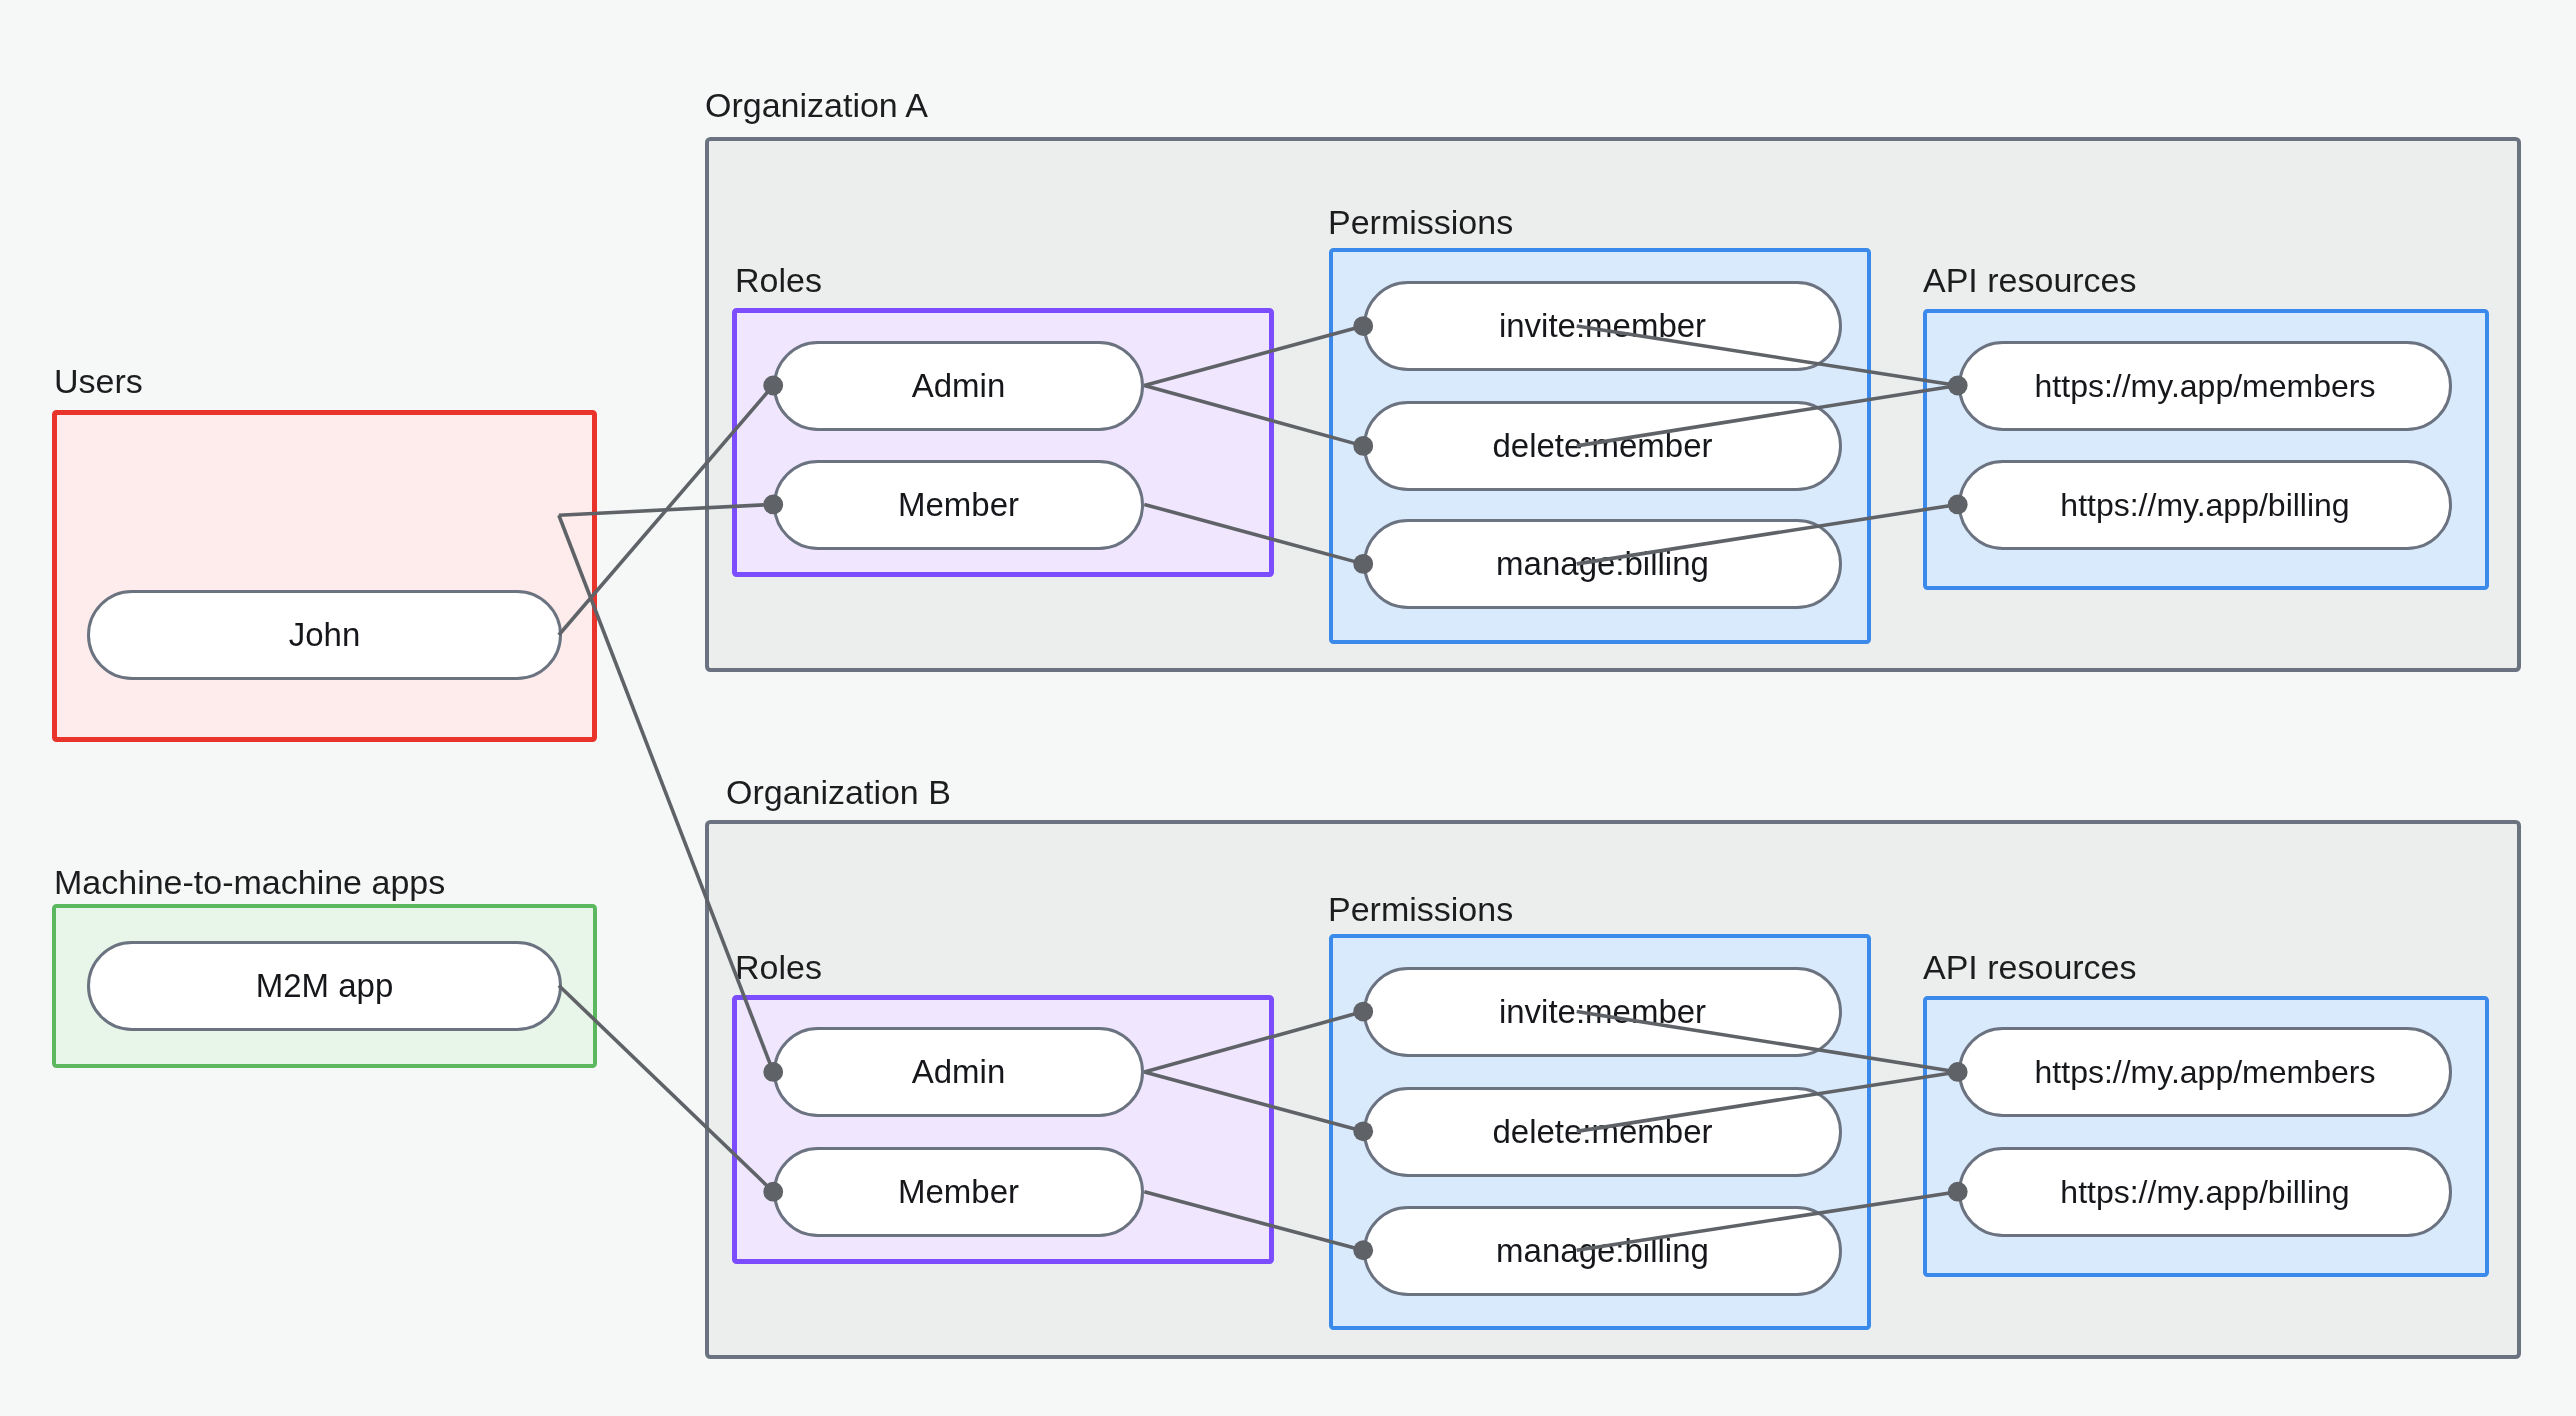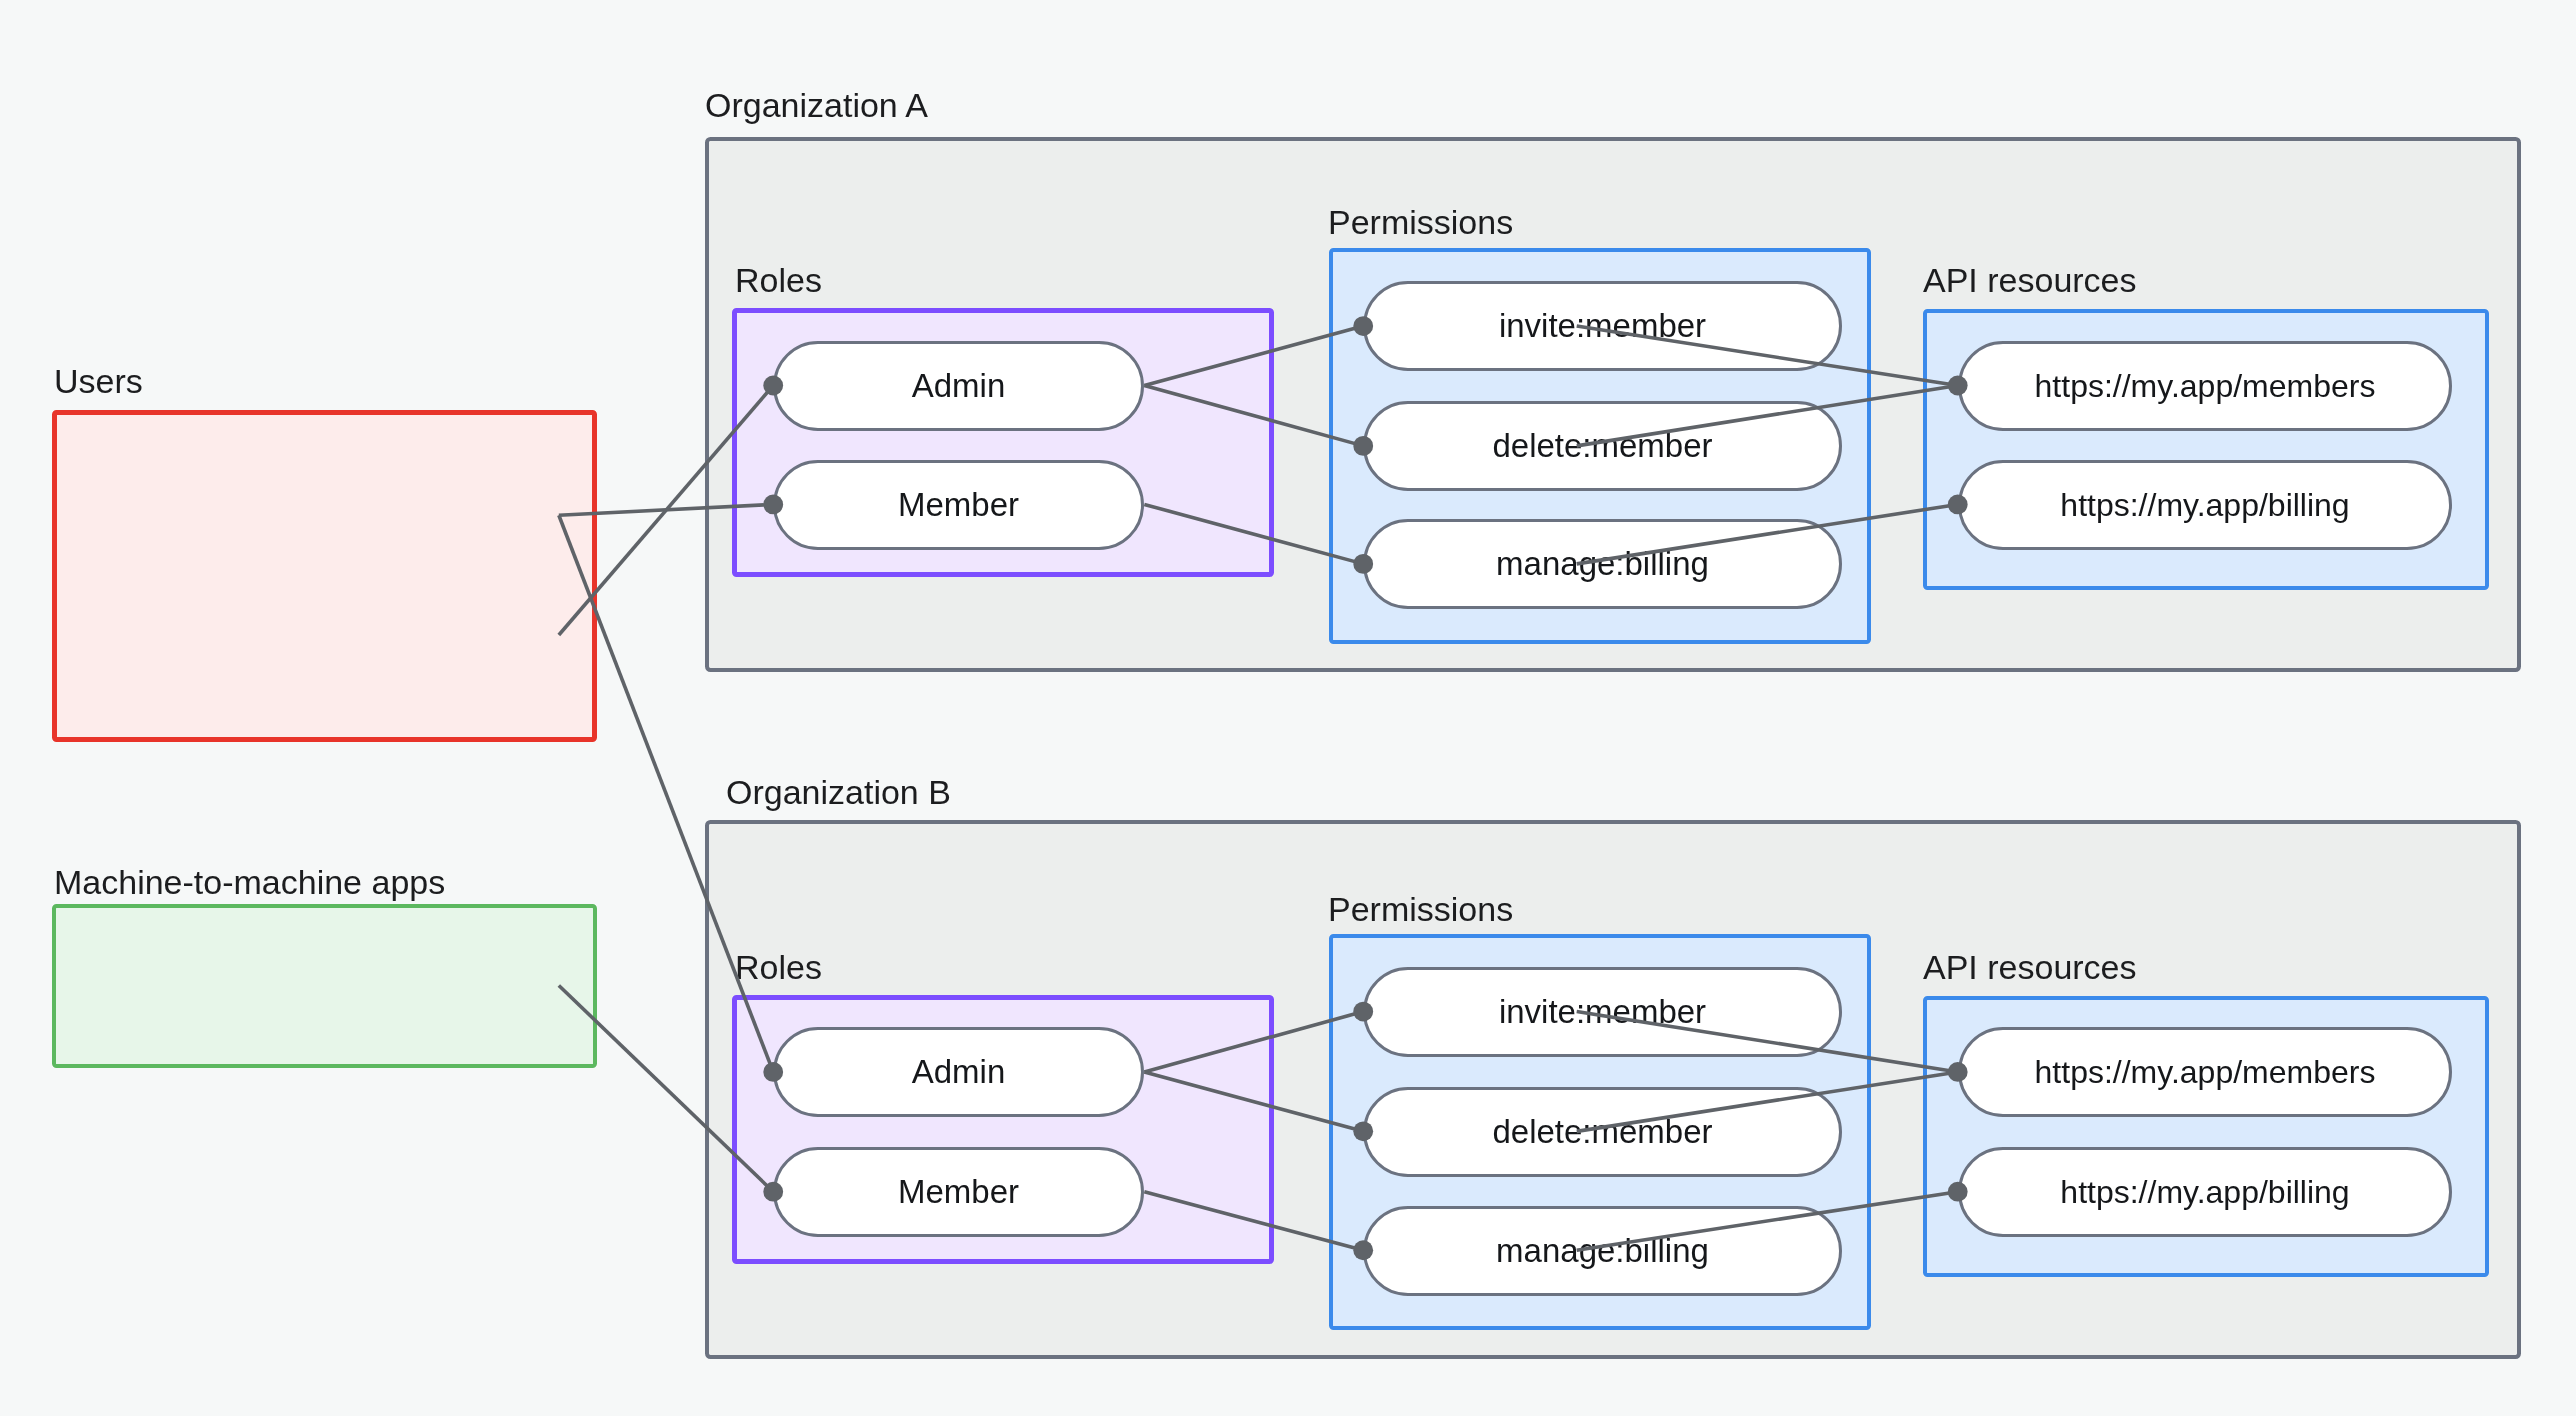--- a/index.html
+++ b/index.html
@@ -129,23 +129,25 @@
       <circle cx="1513" cy="1123" r="11"></circle>
       <circle cx="1513" cy="1256" r="11"></circle>
       <circle cx="1513" cy="1388" r="11"></circle>
       <circle cx="2173" cy="1190" r="11"></circle>
       <circle cx="2173" cy="1323" r="11"></circle>
     </g>
   </svg>
 
   <div class="section-label" style="left:54px; top:337px;">Users</div>
   <div class="group-box users-box" style="left:52px; top:410px; width:545px; height:332px;"></div>
+  <div class="pill" style="left:87px; top:590px; width:475px; height:90px;">John</div>
 
   <div class="section-label" style="left:54px; top:838px;">Machine-to-machine apps</div>
   <div class="group-box m2m-box" style="left:52px; top:904px; width:545px; height:164px;"></div>
+  <div class="pill" style="left:87px; top:941px; width:475px; height:90px;">M2M app</div>
 
   <div class="section-label" style="left:705px; top:61px;">Organization A</div>
   <div class="group-box org-box" style="left:705px; top:137px; width:1816px; height:535px;"></div>
 
   <div class="section-label" style="left:735px; top:236px;">Roles</div>
   <div class="group-box roles-box" style="left:732px; top:308px; width:542px; height:269px;"></div>
   <div class="pill" style="left:773px; top:341px; width:371px; height:90px;">Admin</div>
   <div class="pill" style="left:773px; top:460px; width:371px; height:90px;">Member</div>
 
   <div class="section-label" style="left:1328px; top:178px;">Permissions</div>

